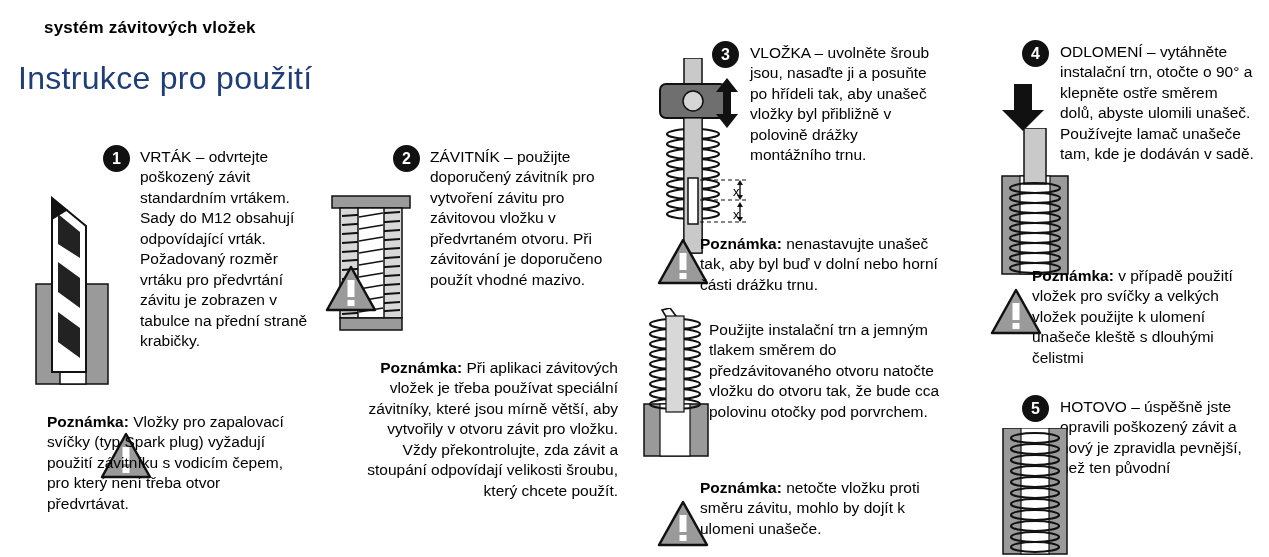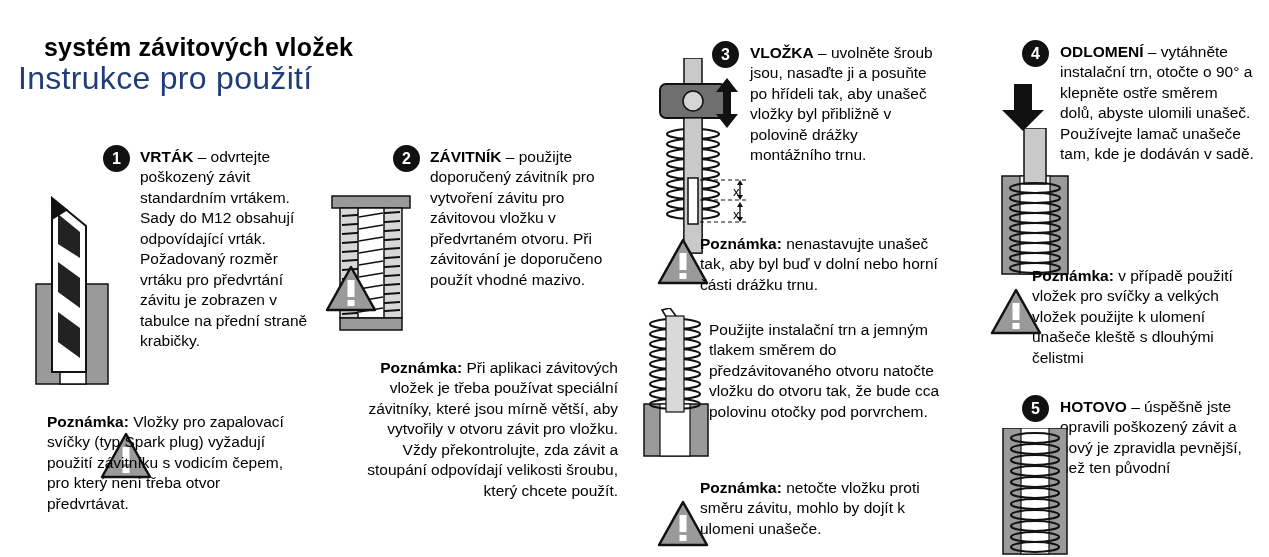--- a/index.html
+++ b/index.html
@@ -17,44 +17,43 @@
     height: 557px;
     overflow: hidden;
     background: #ffffff;
   }
 
   
   .subtitle {
     position: absolute;
     left: 44px;
     top: 18px;
-    font-size: 25px;
+    font-size: 17px;
     font-weight: bold;
     color: #000;
     letter-spacing: 0.2px;
-    margin-top: 15px;
   }
   .maintitle {
     position: absolute;
     left: 18px;
     top: 60px;
     font-size: 32px;
     color: #1f3e78;
     letter-spacing: 0.3px;
   }
 
   
   .tblock {
     position: absolute;
     font-size: 15.5px;
     line-height: 1.32;
     color: #000;
   }
 
-  .step-title { font-weight: bold; }
+  .step-title { font-weight: normal; }
   .note-label { font-weight: bold; }
 
   
   .badge {
     position: absolute;
     width: 27px;
     height: 27px;
     border-radius: 50%;
     background: #111;
     color: #fff;

